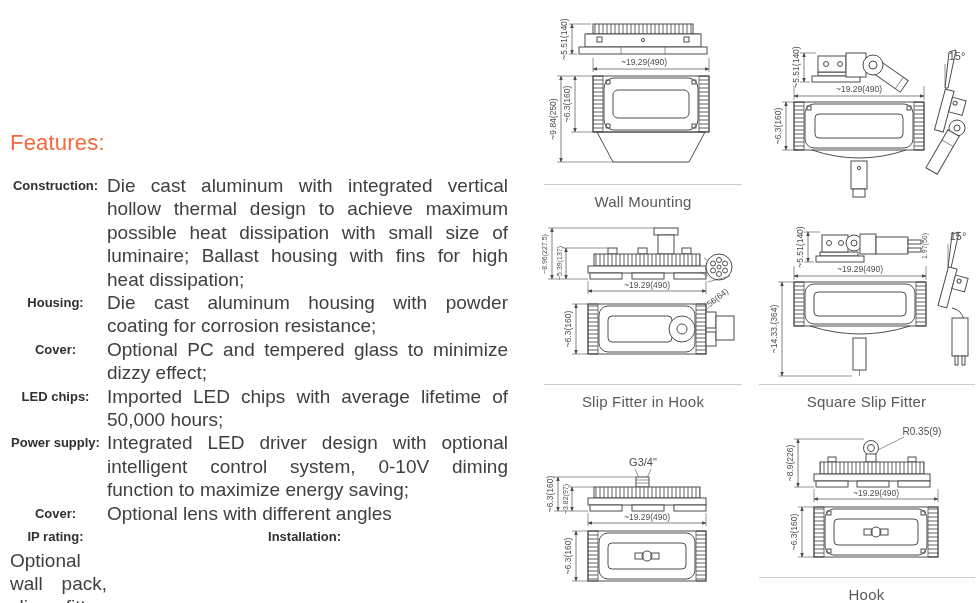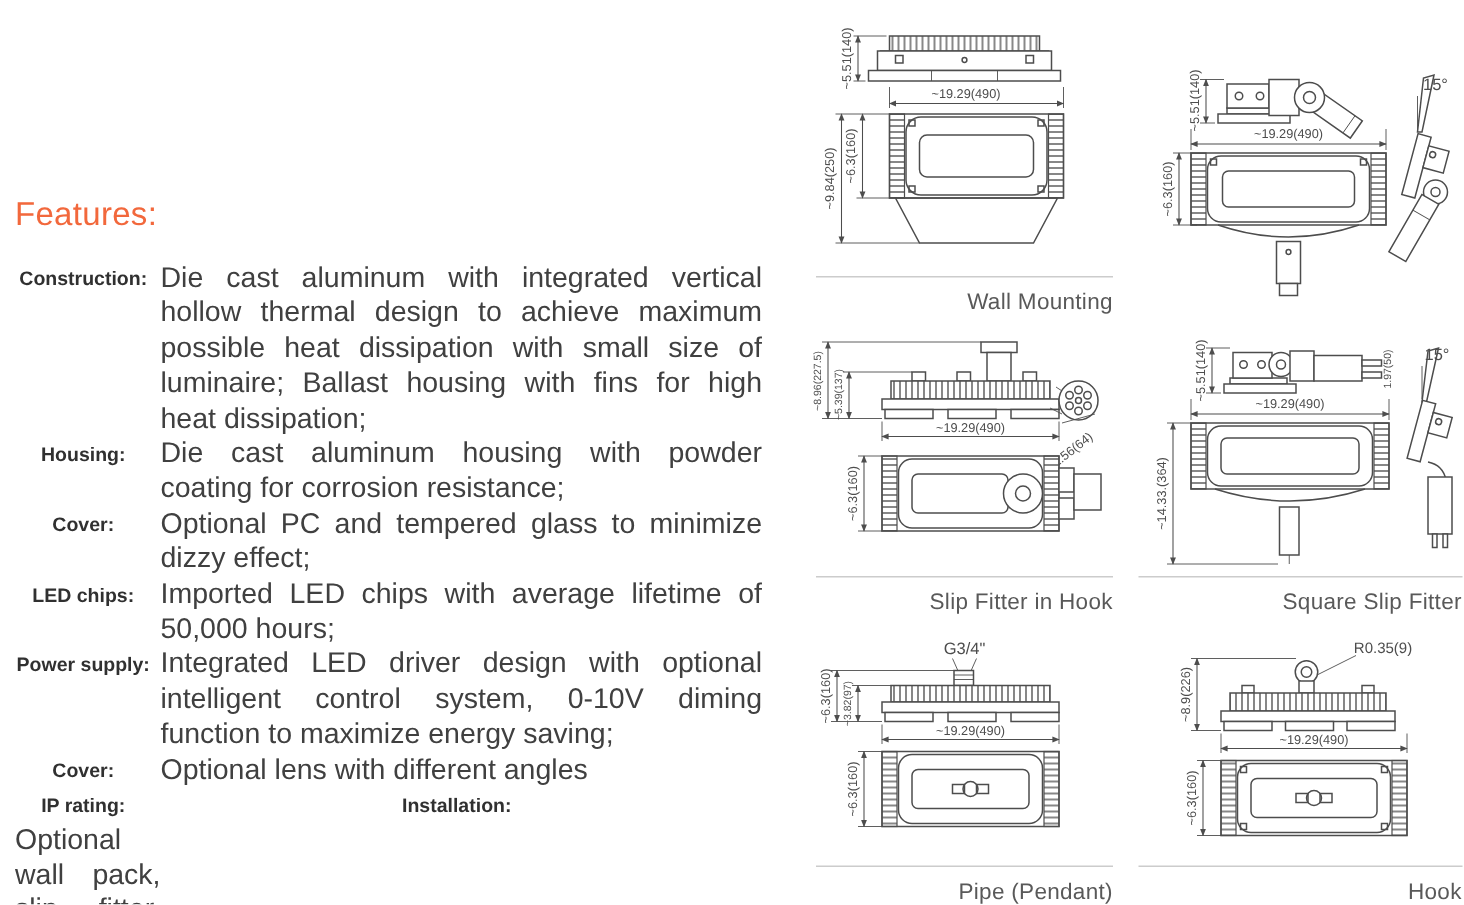--- a/index.html
+++ b/index.html
@@ -21,21 +21,21 @@
   .features-list{display:grid;grid-template-columns:97px 1fr;row-gap:0;}
   .flabel{font-size:13px;font-weight:700;color:var(--label);line-height:23.4px;padding-right:6px;white-space:nowrap;text-align:center;}
   .ftext{font-size:19px;color:var(--text);line-height:23.4px;text-align:justify;}
 
   
   .diagrams{position:absolute;left:540px;top:0;width:436px;height:603px;
     display:grid;grid-template-columns:206px 1fr;grid-template-rows:210px 200px 193px;column-gap:8px;}
   .cell{display:flex;flex-direction:column;align-items:center;}
   .cell svg{display:block;margin-top:auto;}
   .caption-block{width:96%;margin-top:4px;border-top:1px solid var(--divider);padding-top:8px;text-align:center;}
-  .caption{font-size:15px;color:var(--caption);letter-spacing:.2px;text-align:right;}
+  .caption{font-size:15px;color:var(--caption);letter-spacing:.2px;}
 
   svg text{font-family:"Liberation Sans",sans-serif;fill:var(--line);}
   .ln{stroke:var(--line);stroke-width:1;fill:#fff;}
   .lnf{stroke:var(--line);stroke-width:1;fill:none;}
   .thin{stroke:var(--line);stroke-width:.6;fill:none;}
   .dim{stroke:var(--line);stroke-width:.7;fill:none;}
   .fins-v{fill:url(#vfins);stroke:var(--line);stroke-width:1;}
   .fins-h{fill:url(#hfins);stroke:var(--line);stroke-width:.8;}
   .dt{font-size:8.5px;}
   .dts{font-size:7px;}
@@ -372,23 +372,20 @@
           <rect class="lnf" x="97" y="100" width="8" height="6"></rect>
             <rect class="lnf" x="113" y="100" width="8" height="6"></rect>
         </g>
         <g>
           <line class="thin" x1="34" y1="78" x2="50" y2="78"></line>
             <line class="thin" x1="34" y1="128" x2="50" y2="128"></line>
           <line class="dim" x1="38" y1="78" x2="38" y2="128" marker-start="url(#arr)" marker-end="url(#arr)"></line>
           <text class="dt" x="33" y="103" text-anchor="middle" transform="rotate(-90 33 103)">~6.3(160)</text>
         </g>
       </svg>
-      <div class="caption-block">
-        <div class="caption">Pipe (Pendant)</div>
-      </div>
     </div>
 
     <div class="cell">
       <svg width="225" height="150" viewBox="0 0 225 150">
         <g>
           <text x="168" y="12" text-anchor="middle" font-size="10">R0.35(9)</text>
           <line class="thin" x1="150" y1="14" x2="124" y2="27"></line>
           <circle class="lnf" cx="117" cy="25" r="7.5"></circle>
             <circle class="lnf" cx="117" cy="25" r="3.5"></circle>
           <rect class="ln" x="112" y="31" width="10" height="8"></rect>

